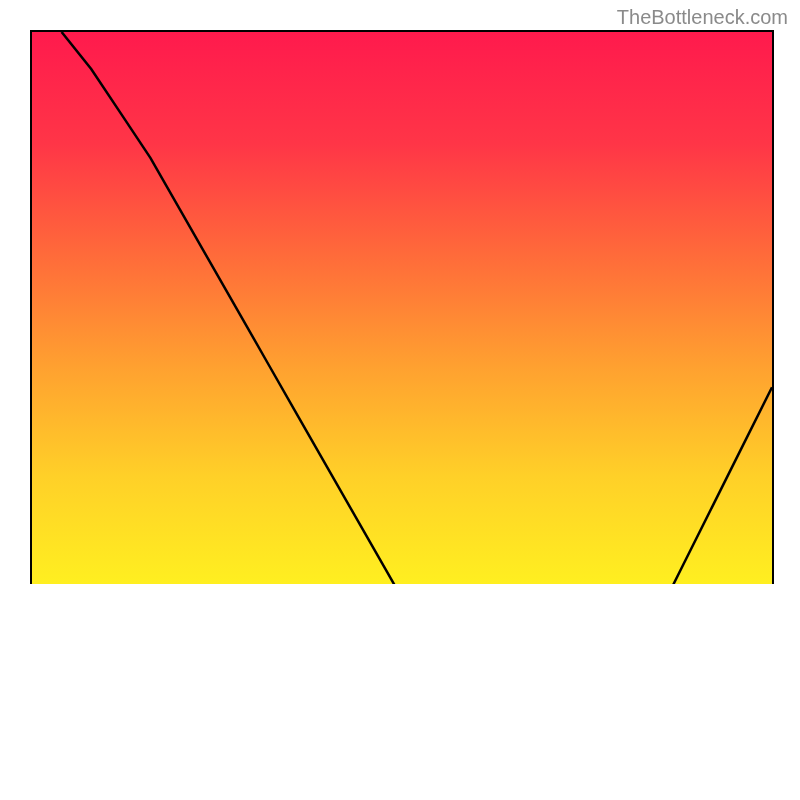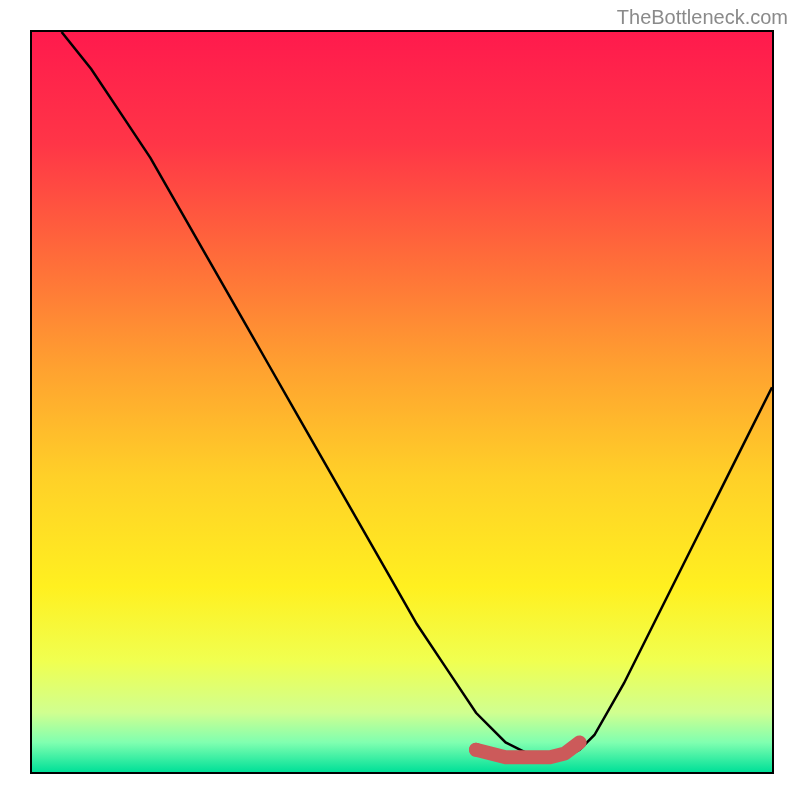--- a/index.html
+++ b/index.html
@@ -3,21 +3,21 @@
 <meta charset="utf-8">
 <style>
   body {
     margin: 0;
     padding: 0;
     background: #ffffff;
     font-family: Arial, sans-serif;
   }
   .container {
     width: 800px;
-    height: 800px;
+    height: 584px;
     position: relative;
   }
   .attribution {
     position: absolute;
     top: 6px;
     right: 12px;
     font-size: 20px;
     color: #8a8a8a;
     font-weight: 500;
     z-index: 10;

